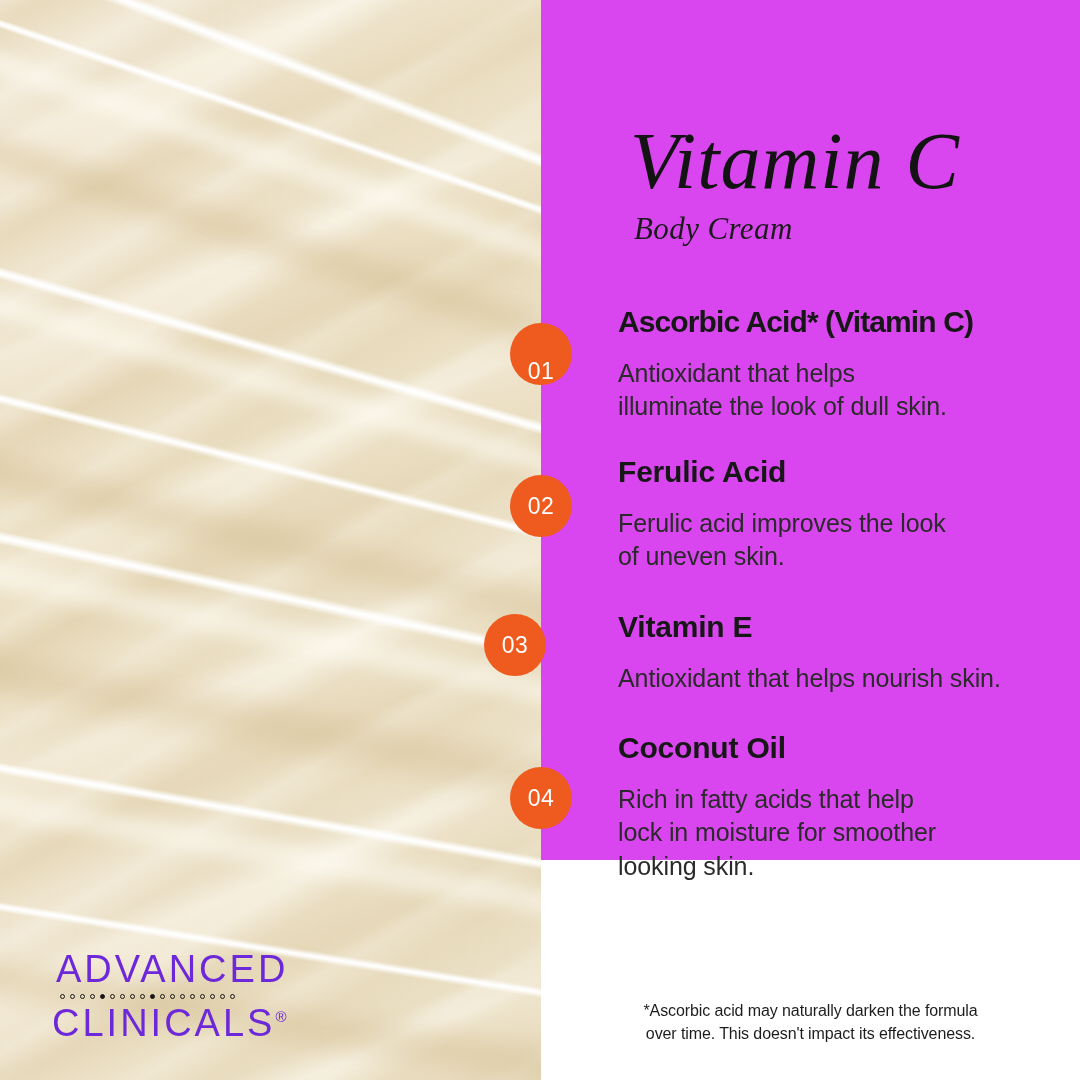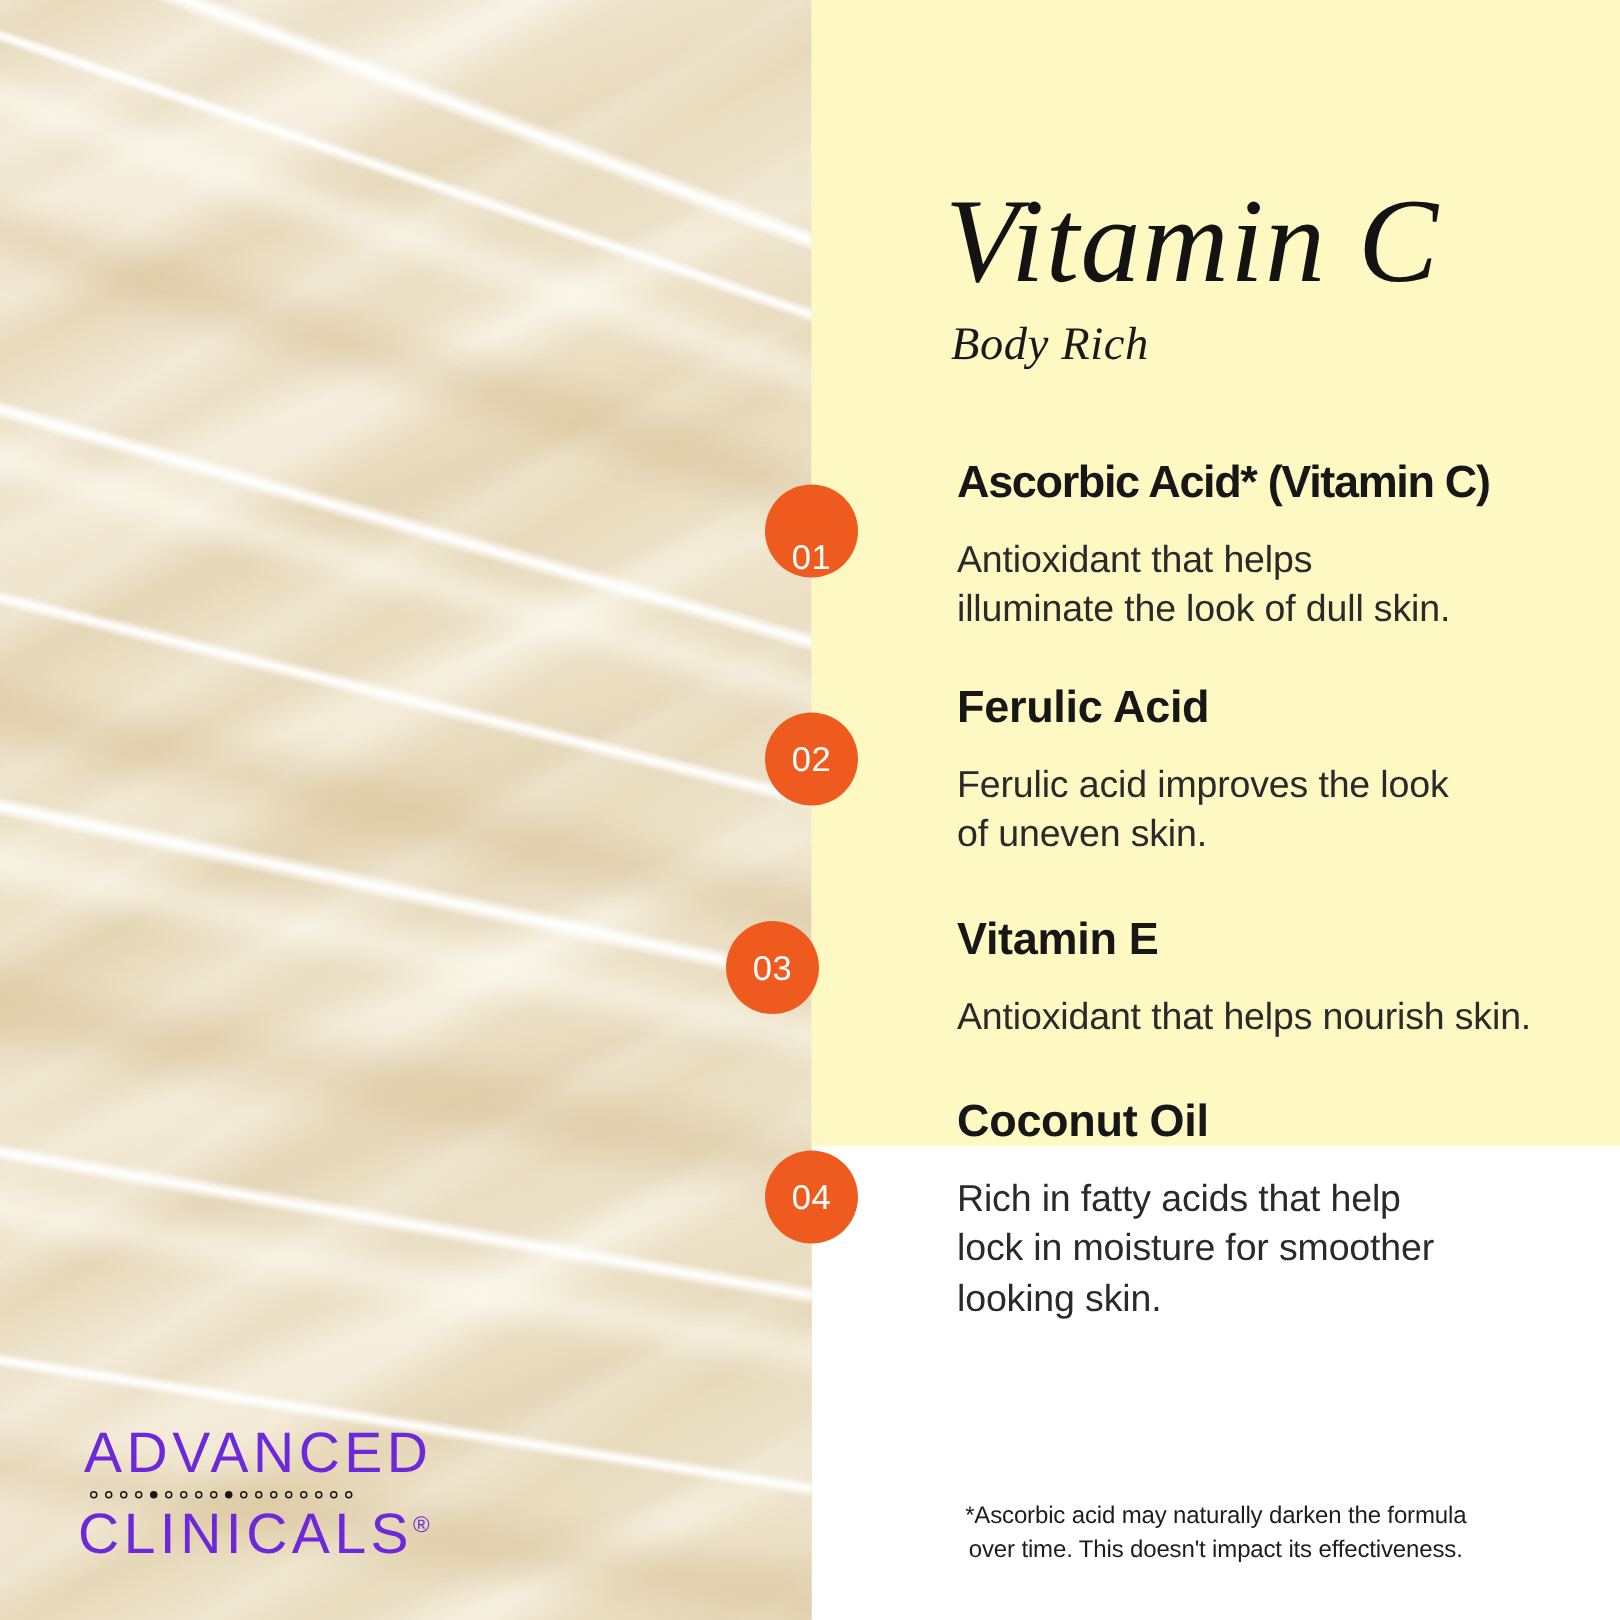--- a/index.html
+++ b/index.html
@@ -140,22 +140,22 @@
     vertical-align: 14px;
     letter-spacing: 0;
   }
 
   
   #content {
     position: absolute;
     left: 541px;
     top: 0;
     width: 539px;
-    height: 764px;
-    background: #fef9c3;
+    height: 860px;
+    background: #d946ef;
   }
 
   #title-block {
     position: absolute;
     left: 89px;
     top: 124px;
     width: 430px;
   }
   #product-title {
     font-family: "Liberation Serif", serif;
@@ -174,21 +174,21 @@
     font-size: 31px;
     color: #1a1a1a;
     margin-top: 12px;
     padding-left: 4px;
     letter-spacing: 0.4px;
   }
 
   
   .ingredient {
     position: absolute;
-    left: 97px;
+    left: 77px;
     width: 440px;
   }
   .ing-title {
     font-family: "Liberation Sans", sans-serif;
     font-size: 30px;
     font-weight: 700;
     color: #171717;
     letter-spacing: -0.2px;
     line-height: 1.14;
     white-space: nowrap;
@@ -294,21 +294,21 @@
           <span class="dot"></span>
         </div>
       <div class="logo-word"><span>CLINICALS</span><span class="reg-mark">®</span></div>
     </div>
   </div>
 
   <div id="content">
 
     <div id="title-block">
       <div id="product-title">Vitamin C</div>
-      <div id="product-subtitle">Body Rich</div>
+      <div id="product-subtitle">Body Cream</div>
     </div>
 
     <div class="ingredient" style="top:305px;">
       <div class="ing-title tight">Ascorbic Acid* (Vitamin C)</div>
       <div class="ing-desc">Antioxidant that helps
 illuminate the look of dull skin.</div>
     </div>
 
     <div class="ingredient" style="top:455px;">
       <div class="ing-title">Ferulic Acid</div>

